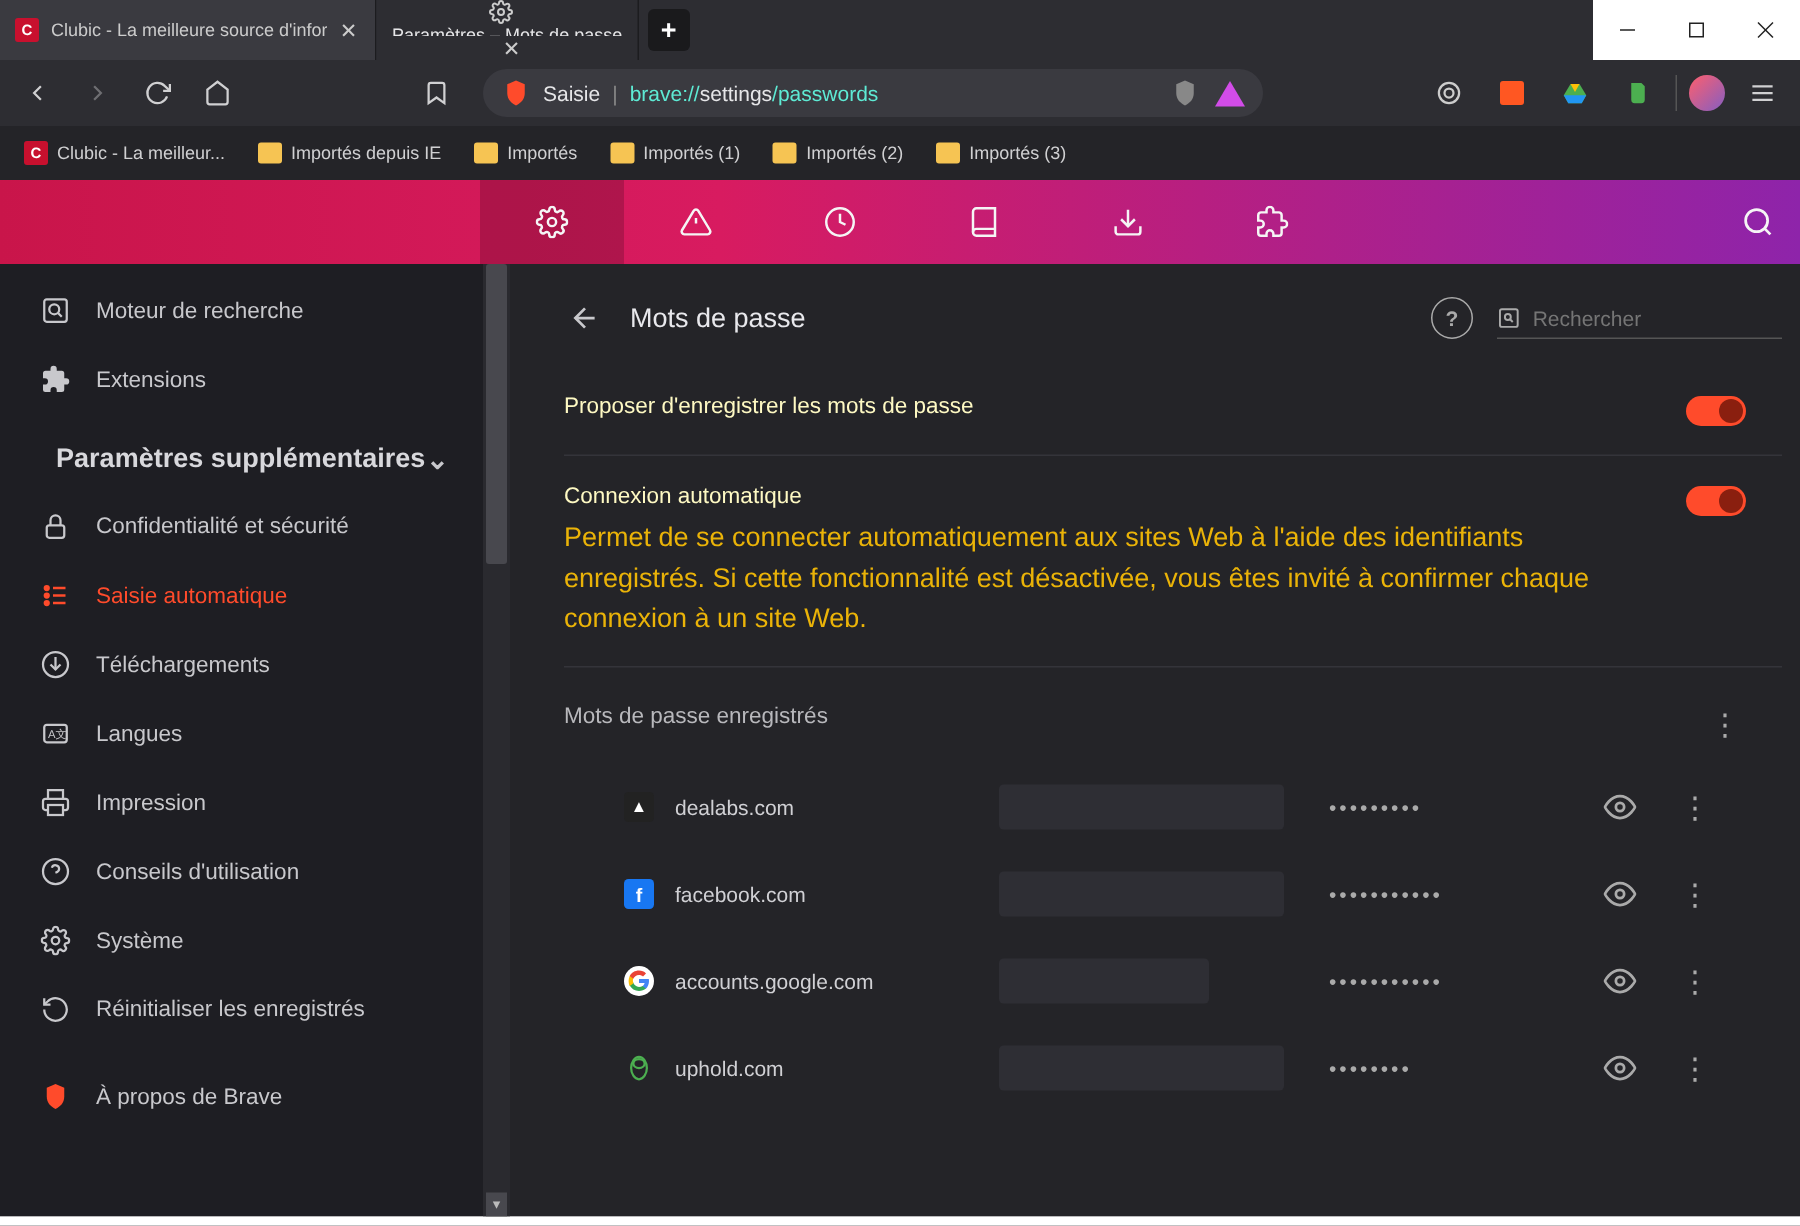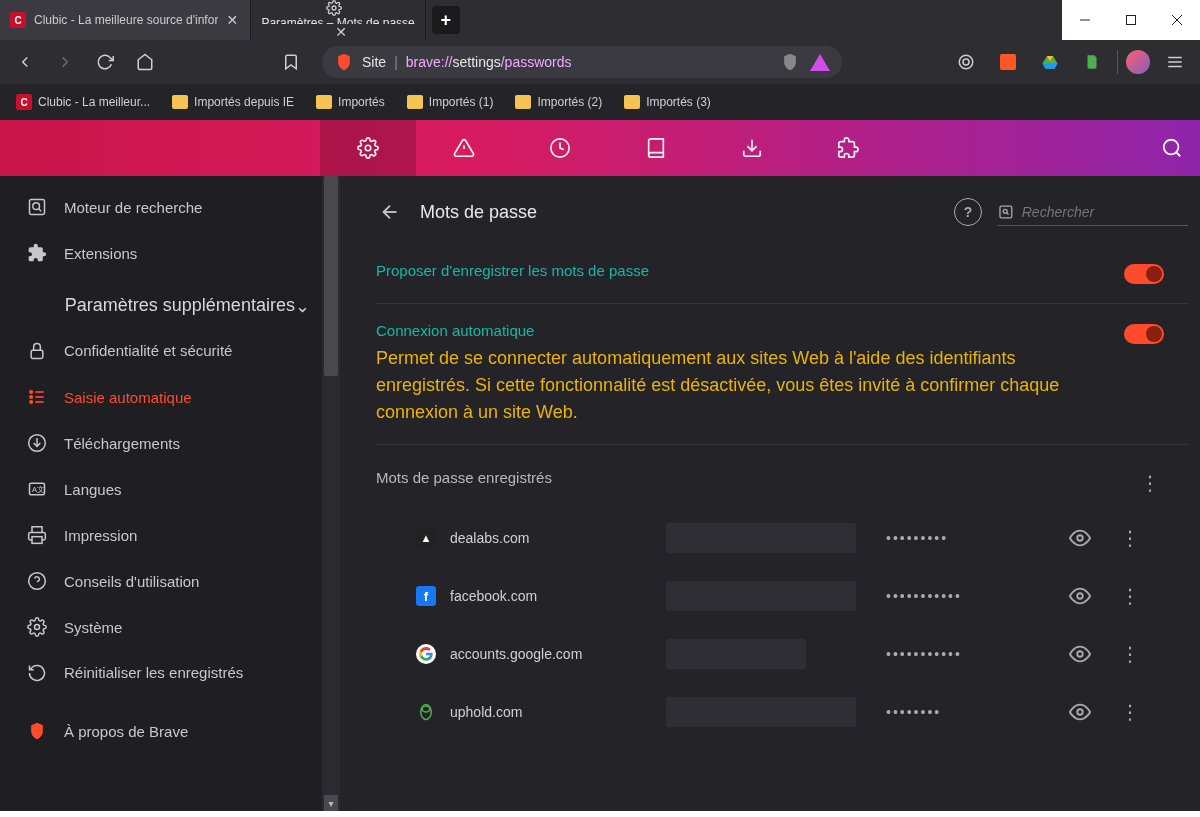--- a/index.html
+++ b/index.html
@@ -17,21 +17,21 @@
 .win-controls { margin-left: auto; display: flex; }
 .win-btn { width: 46px; height: 40px; display: flex; align-items: center; justify-content: center; color: #222; cursor: pointer; background: #fff; }
 
 .toolbar { height: 44px; background: #2d2d32; display: flex; align-items: center; padding: 0 8px; gap: 6px; }
 .tb-btn { width: 34px; height: 34px; display: flex; align-items: center; justify-content: center; color: #d0d0d2; cursor: pointer; border-radius: 4px; }
 .tb-btn svg { width: 18px; height: 18px; }
 .addrbox { flex: 0 0 520px; height: 32px; background: #3a3a40; border-radius: 16px; display: flex; align-items: center; padding: 0 12px; margin: 0 8px; color: #bbb; font-size: 14px; }
 .addrbox .brave-badge { width: 20px; height: 20px; margin-right: 8px; }
 .addrbox .brave-lbl { color: #e6e6e8; font-weight: 500; }
 .addrbox .sep { color: #888; margin: 0 8px; }
-.addrbox .url-seg { color: #f0abfc; }
+.addrbox .url-seg { color: #5eead4; }
 .addrbox .url-seg.hl { color: #e6e6e8; }
 .tb-right { margin-left: auto; display: flex; align-items: center; gap: 8px; }
 .avatar { width: 24px; height: 24px; border-radius: 50%; background: linear-gradient(135deg, #ff5f6d, #845ec2); }
 .shield-icon { width: 20px; height: 20px; }
 
 .bookmarks { height: 36px; background: #242428; display: flex; align-items: center; padding: 0 8px; gap: 6px; }
 .bm-item { display: flex; align-items: center; padding: 4px 8px; color: #d0d0d2; font-size: 12px; border-radius: 4px; cursor: pointer; gap: 6px; }
 .bm-folder { width: 16px; height: 14px; background: #f6c453; border-radius: 2px; }
 
 .subnav { height: 56px; background: linear-gradient(90deg, #c9154a 0%, #d81b60 40%, #8e24aa 100%); display: flex; align-items: center; }
@@ -44,36 +44,36 @@
 .sidebar-wrap { width: 340px; background: #1e1e23; display: flex; }
 .sidebar { flex: 1; padding: 8px 0 8px 6px; overflow-y: auto; }
 .sb-scroll { width: 18px; background: #2a2a2f; position: relative; }
 .sb-thumb { position: absolute; left: 2px; right: 2px; top: 0; height: 200px; background: #48484e; border-radius: 2px; }
 .sb-arrow { position: absolute; left: 2px; right: 2px; height: 16px; background: #48484e; display: flex; align-items: center; justify-content: center; color: #bbb; font-size: 10px; }
 .sb-arrow.down { bottom: 0; }
 .sb-item { display: flex; align-items: center; padding: 12px 12px 12px 20px; color: #c8c8cc; font-size: 15px; cursor: pointer; gap: 16px; }
 .sb-item.active { color: #ff4b2b; }
 .sb-item .ic { width: 22px; height: 22px; flex-shrink: 0; display: flex; align-items: center; justify-content: center; color: inherit; }
 .sb-item.multiline span.lbl { line-height: 1.3; }
-.sb-section { padding: 18px 12px 12px 20px; color: #d8d8dc; font-size: 18px; font-weight: 400; display: flex; align-items: center; justify-content: flex-end; }
+.sb-section { padding: 18px 12px 12px 20px; color: #d8d8dc; font-size: 18px; font-weight: 700; display: flex; align-items: center; justify-content: center; }
 .sb-section .chev { transform: rotate(180deg); color: #c8c8cc; }
 
 .main { flex: 1; background: #242428; display: flex; flex-direction: column; overflow-y: auto; padding: 12px 12px 20px 36px; }
 .main-header { display: flex; align-items: center; padding: 10px 0 18px; gap: 16px; }
 .back-btn { width: 28px; height: 28px; display: flex; align-items: center; justify-content: center; color: #c8c8cc; cursor: pointer; }
 .page-title { font-size: 18px; color: #e8e8ec; font-weight: 500; flex: 1; }
 .help-btn { width: 28px; height: 28px; display: flex; align-items: center; justify-content: center; color: #aaa; cursor: pointer; border: 1.5px solid #aaa; border-radius: 50%; font-size: 14px; font-weight: bold; }
 .search-field { display: flex; align-items: center; gap: 8px; border-bottom: 1px solid #555; padding: 4px 0; width: 190px; }
 .search-field svg { width: 18px; height: 18px; color: #aaa; }
-.search-field input { background: transparent; border: none; color: #e8e8ec; font-size: 14px; outline: none; width: 100%; font-style: italic; }
+.search-field input { background: transparent; border: none; color: #e8e8ec; font-size: 14px; outline: none; width: 100%; }
 
 .setting-row { display: flex; align-items: flex-start; padding: 18px 24px 18px 0; border-bottom: 1px solid #34343a; gap: 20px; }
 .setting-row:last-child { border-bottom: none; }
 .setting-text { flex: 1; }
-.setting-title { color: #14b8a6; font-size: 15px; margin-bottom: 6px; }
+.setting-title { color: #fef9c3; font-size: 15px; margin-bottom: 6px; }
 .setting-desc { color: #eab308; font-size: 18px; line-height: 1.5; }
 .toggle { width: 40px; height: 20px; background: #ff4b2b; border-radius: 10px; position: relative; cursor: pointer; flex-shrink: 0; margin-top: 2px; }
 .toggle::after { content: ''; position: absolute; width: 16px; height: 16px; background: #8a1f0f; border-radius: 50%; top: 2px; right: 2px; }
 
 .section-head { display: flex; align-items: flex-start; justify-content: space-between; padding: 24px 24px 12px 0; }
 .section-title { color: #b8b8bc; font-size: 15px; }
 .more-btn { width: 28px; height: 28px; display: flex; align-items: center; justify-content: center; color: #aaa; cursor: pointer; font-size: 20px; }
 
 .pw-table { padding: 0 0 0 40px; }
 .pw-head { display: grid; grid-template-columns: 240px 210px 170px 40px 40px; gap: 10px; padding: 10px 0 20px; color: #9a9aa0; font-size: 14px; }
@@ -157,21 +157,21 @@
     <div style="width:100px"></div>
     <div class="tb-btn">
         <svg viewBox="0 0 24 24" fill="none" stroke="currentColor" stroke-width="2">
           <path d="M19 21l-7-5-7 5V5a2 2 0 0 1 2-2h10a2 2 0 0 1 2 2z"></path>
         </svg>
       </div>
     <div class="addrbox">
       <svg class="brave-badge" viewBox="0 0 24 24">
           <path fill="#ff4b2b" d="M12 2l7 3v7c0 5-3 8-7 10-4-2-7-5-7-10V5l7-3z"></path>
         </svg>
-      <span class="brave-lbl">Site</span>
+      <span class="brave-lbl">Saisie</span>
       <span class="sep">|</span>
       <span class="url-seg">brave://</span>
         <span class="url-seg hl">settings</span>
         <span class="url-seg">/passwords</span>
       <div style="flex:1"></div>
       <svg class="shield-icon" viewBox="0 0 24 24">
           <path fill="#888" d="M12 2l7 3v7c0 5-3 8-7 10-4-2-7-5-7-10V5l7-3z"></path>
         </svg>
       <div style="width:10px"></div>
       <div class="triangle-icon"></div>

